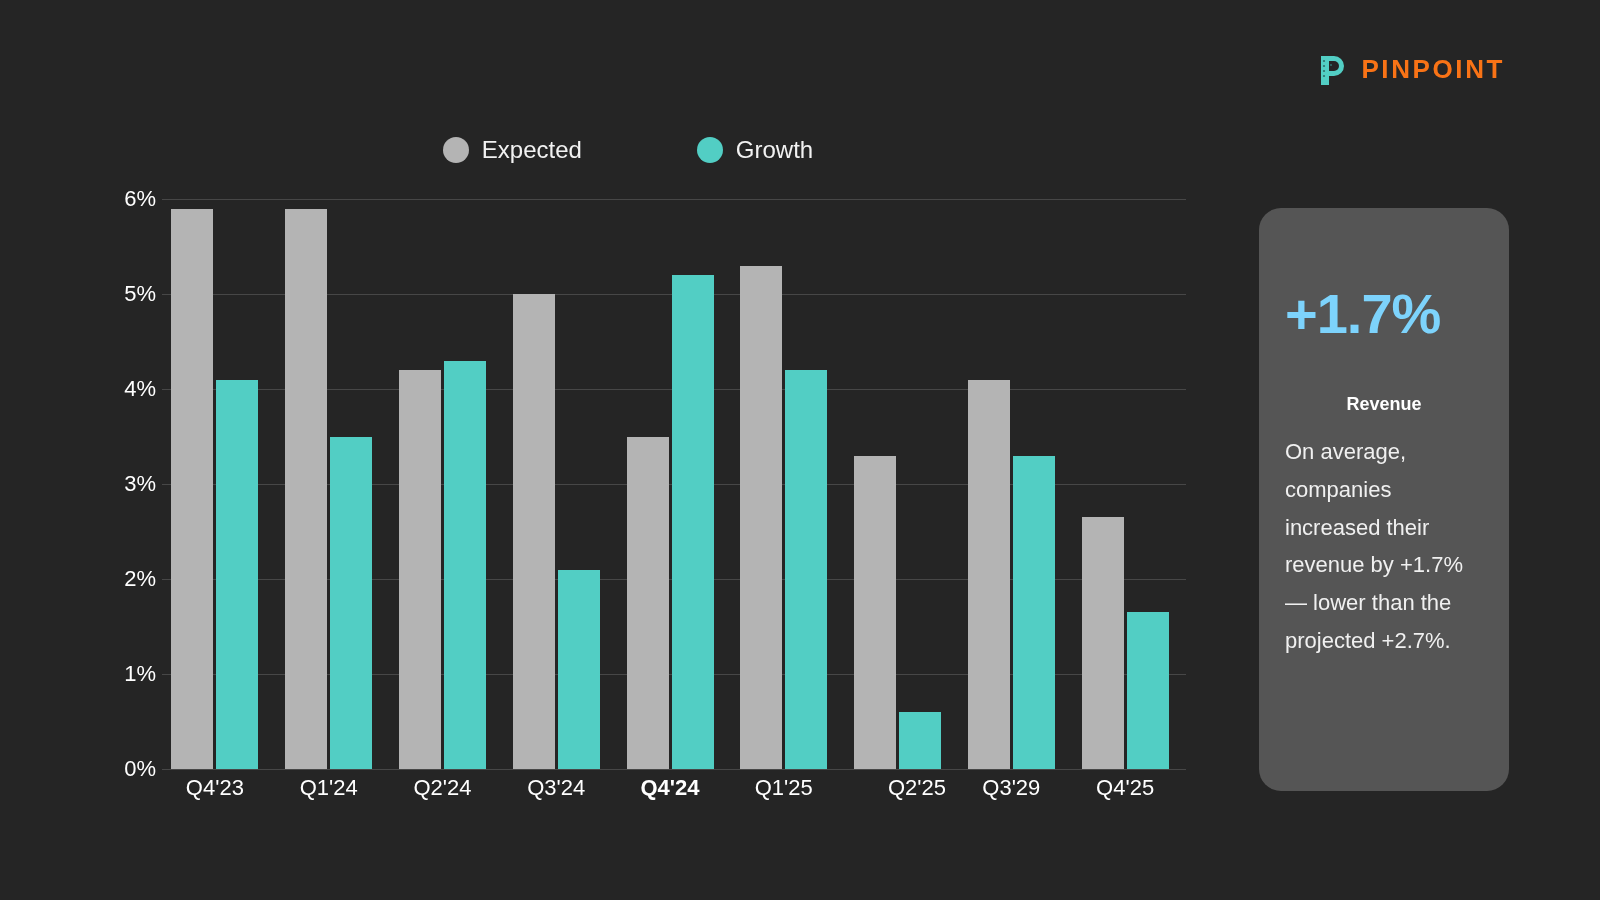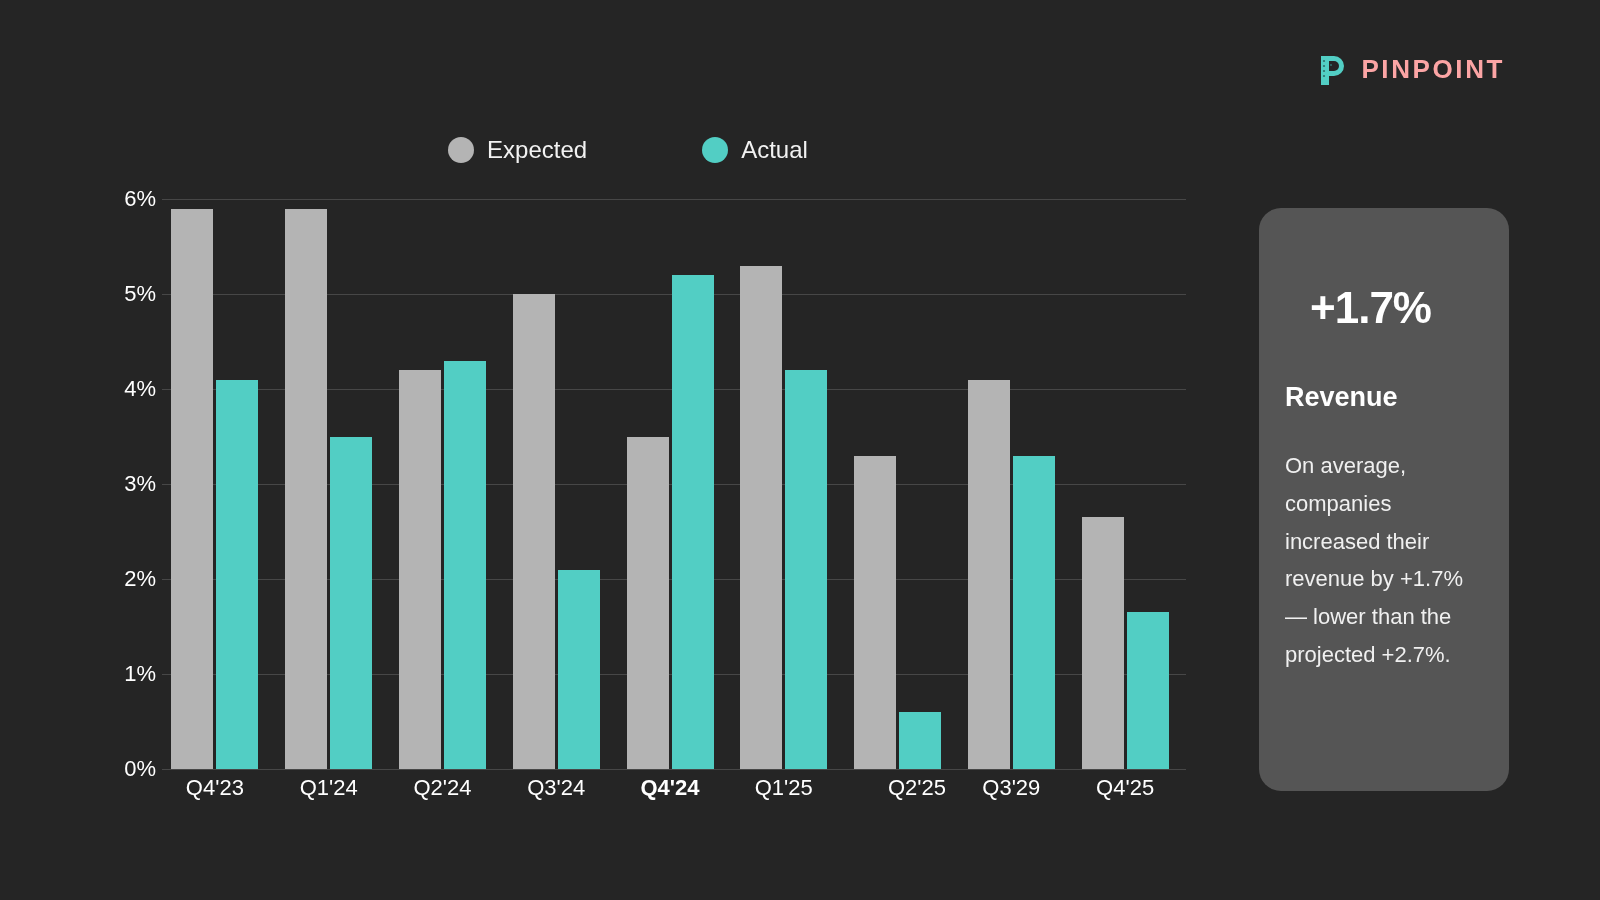--- a/index.html
+++ b/index.html
@@ -11,21 +11,21 @@
   }
   #root { position: relative; width: 1600px; height: 900px; }
 
   
   #logo {
     position: absolute; top: 52px; right: 95px;
     display: flex; align-items: center; gap: 14px;
   }
   #logo .mark { width: 30px; height: 34px; display: block; }
   #logo .word {
-    color: #fca5a5; font-size: 26px; font-weight: bold;
+    color: #f97316; font-size: 26px; font-weight: bold;
     letter-spacing: 2.6px;
   }
 
   
   #chart-title {
     position: absolute; top: 66px; left: 0; width: 1256px;
     text-align: center; color: #ffffff;
     font-size: 29px; font-weight: 400; letter-spacing: .2px;
   }
   #legend {
@@ -76,30 +76,31 @@
   
   #side-card {
     position: absolute;
     left: 1259px; top: 208px;
     width: 250px; height: 583px;
     background: #555555;
     border-radius: 22px;
     padding: 78px 26px 0 26px;
   }
   #stat-value {
-    color: #ffffff; font-size: 44px; font-weight: bold;
-    letter-spacing: -1px; line-height: 1; margin-left: 25px;
+    color: #7dd3fc; font-size: 56px; font-weight: bold;
+    letter-spacing: -1px; line-height: 1;
   }
   #stat-label {
-    color: #ffffff; font-size: 27px; font-weight: bold;
+    color: #ffffff; font-size: 18px; font-weight: bold;
     margin-top: 52px;
+    text-align: center;
   }
   #stat-desc {
     color: #f0f0f0; font-size: 22px; font-weight: 400;
-    line-height: 1.72; margin-top: 34px;
+    line-height: 1.72; margin-top: 18px;
   }
 </style>
 </head>
 <body>
 
 <div id="root">
 
   <div id="logo">
     <svg class="mark" viewBox="0 0 30 34">
       <path d="M4 4 H17 A10 10 0 0 1 17 24 H12 V33 H4 Z" fill="#52CEC4"></path>
@@ -114,21 +115,21 @@
   </div>
 
 
   <div id="legend">
     <div class="legend-item">
       <span class="legend-dot" style="background:#b4b4b4"></span>
       <span class="legend-label">Expected</span>
     </div>
     <div class="legend-item">
       <span class="legend-dot" style="background:#52cec4"></span>
-      <span class="legend-label">Actual</span>
+      <span class="legend-label">Growth</span>
     </div>
   </div>
 
   <div id="y-axis">
       <div class="ytick" style="top: 570px;">0%</div>
       <div class="ytick" style="top: 475px;">1%</div>
       <div class="ytick" style="top: 380px;">2%</div>
       <div class="ytick" style="top: 285px;">3%</div>
       <div class="ytick" style="top: 190px;">4%</div>
       <div class="ytick" style="top: 95px;">5%</div>

